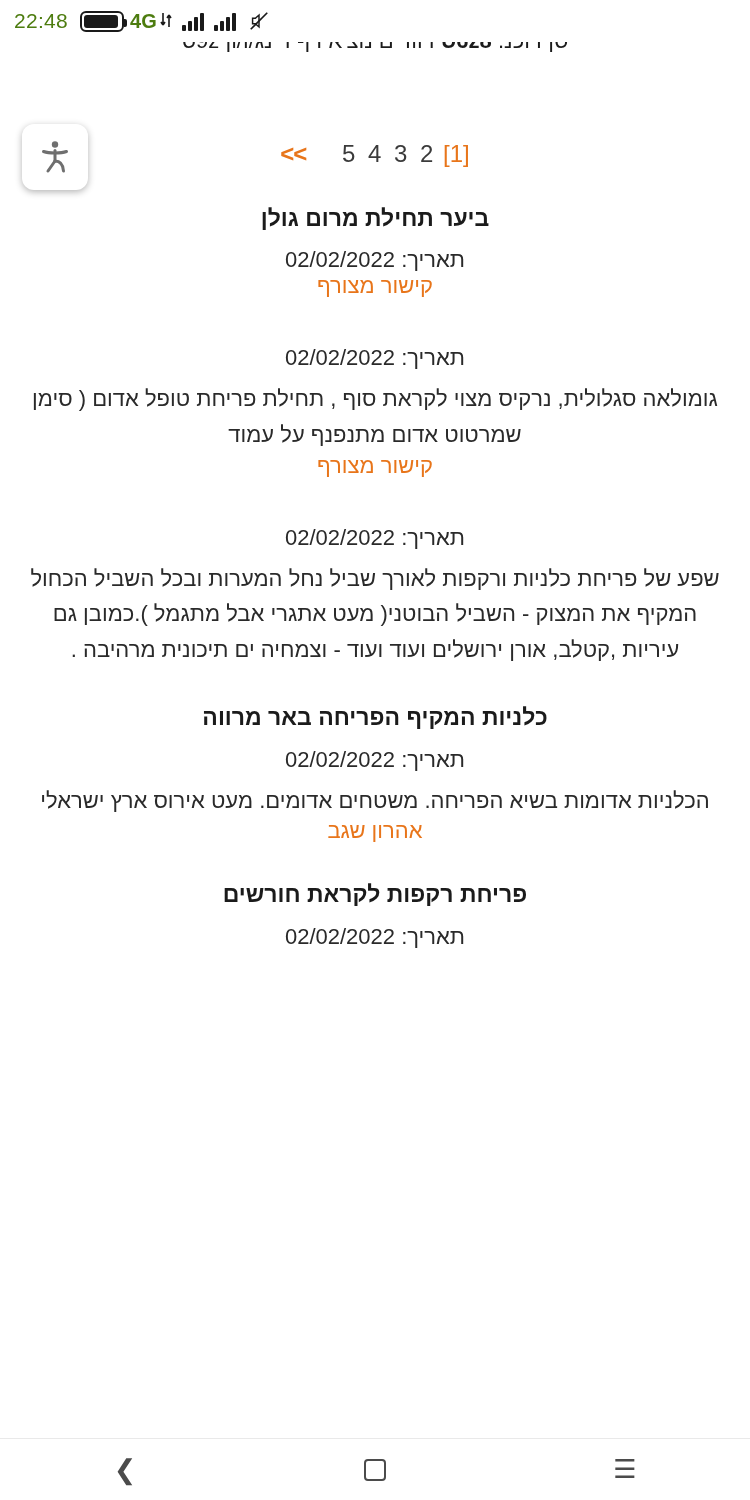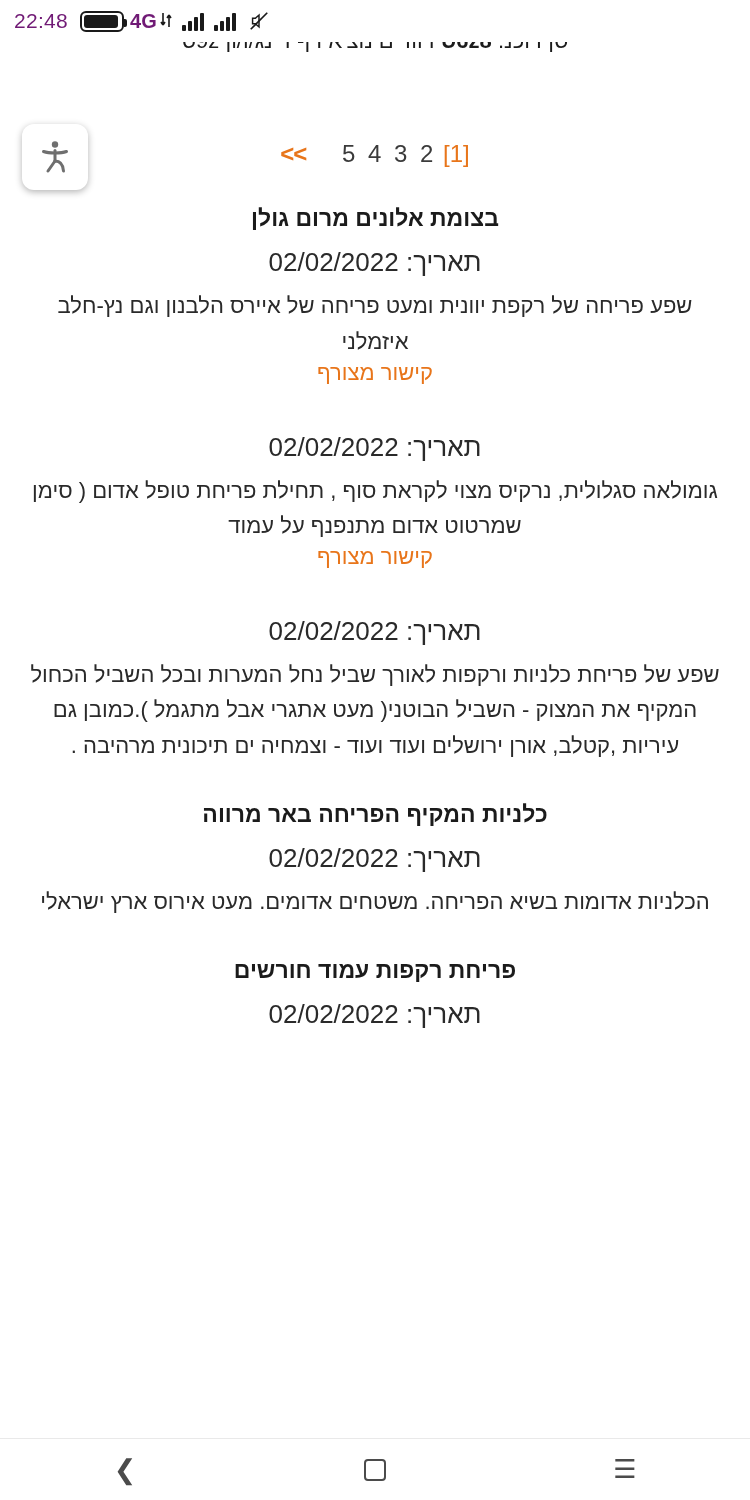--- a/index.html
+++ b/index.html
@@ -15,21 +15,21 @@
   }
 
   
   .status-bar {
     height: 42px;
     display: flex;
     align-items: center;
     direction: ltr;
     padding: 12px 14px;
     font-size: 20px;
-    color: #701a75;
+    color: #4d7c0f;
     background: #fff;
   }
   .status-clock { font-size: 21px; letter-spacing: .3px; }
   .battery {
     margin-left: 12px;
     width: 44px; height: 21px;
     border: 2px solid #1a1a1a;
     border-radius: 6px;
     position: relative;
     display: flex; align-items: center;
@@ -130,21 +130,21 @@
   .post { padding-top: 34px; }
   .post-title {
     font-size: 23px;
     font-weight: 700;
     color: #1b1b1b;
     text-align: center;
     line-height: 1.45;
   }
   .post-date {
     margin-top: 12px;
-    font-size: 26px;
+    font-size: 22px;
     color: #2a2a2a;
     text-align: center;
     direction: rtl;
   }
   .post-body {
     margin-top: 10px;
     font-size: 22px;
     line-height: 1.62;
     color: #2a2a2a;
     text-align: center;
@@ -256,45 +256,45 @@
         <path d="M20 13.5 L20 24" stroke="#6f6f6f" stroke-width="3" fill="none" stroke-linecap="round"></path>
         <path d="M20 24 L13 34" stroke="#6f6f6f" stroke-width="3" fill="none" stroke-linecap="round"></path>
         <path d="M20 24 C25 24 28 27 28.5 34" stroke="#6f6f6f" stroke-width="3" fill="none" stroke-linecap="round"></path>
       </svg>
     </span>
   </div>
 
   <div class="posts">
 
     <div class="post">
-      <div class="post-title">בצומת אלונים מרום גולן</div>
-      <div class="post-date">תאריך: 02/02/2022</div>
-      <div class="post-body">שפע פריחה של רקפת יוונית ומעט פריחה של איירס הלבנון וגם נץ-חלב איזמלני</div>
+      <div class="post-title">ביער תחילת מרום גולן</div>
+      <div class="post-date">תאריך: 02/02/2022</div>
       <div class="post-link">קישור מצורף</div>
     </div>
 
     <div class="post">
       <div class="post-date">תאריך: 02/02/2022</div>
       <div class="post-body">גומולאה סגלולית, נרקיס מצוי לקראת סוף , תחילת פריחת טופל אדום ( סימן שמרטוט אדום מתנפנף על עמוד</div>
       <div class="post-link">קישור מצורף</div>
     </div>
 
     <div class="post">
       <div class="post-date">תאריך: 02/02/2022</div>
       <div class="post-body">שפע של פריחת כלניות ורקפות לאורך שביל נחל המערות ובכל השביל הכחול המקיף את המצוק - השביל הבוטני( מעט אתגרי אבל מתגמל ).כמובן גם עיריות ,קטלב, אורן ירושלים ועוד ועוד - וצמחיה ים תיכונית מרהיבה .</div>
     </div>
 
     <div class="post">
       <div class="post-title">כלניות המקיף הפריחה באר מרווה</div>
       <div class="post-date">תאריך: 02/02/2022</div>
       <div class="post-body">הכלניות אדומות בשיא הפריחה. משטחים אדומים. מעט אירוס ארץ ישראלי</div>
-    </div>
-
-    <div class="post">
-      <div class="post-title">פריחת רקפות עמוד חורשים</div>
+      <div class="post-link">אהרון שגב</div>
+    </div>
+
+    <div class="post">
+      <div class="post-title">פריחת רקפות לקראת חורשים</div>
       <div class="post-date">תאריך: 02/02/2022</div>
     </div>
 
   </div>
 
   <div class="bottom-fade"></div>
 </div>
 
 <div class="navbar">
   <div>

